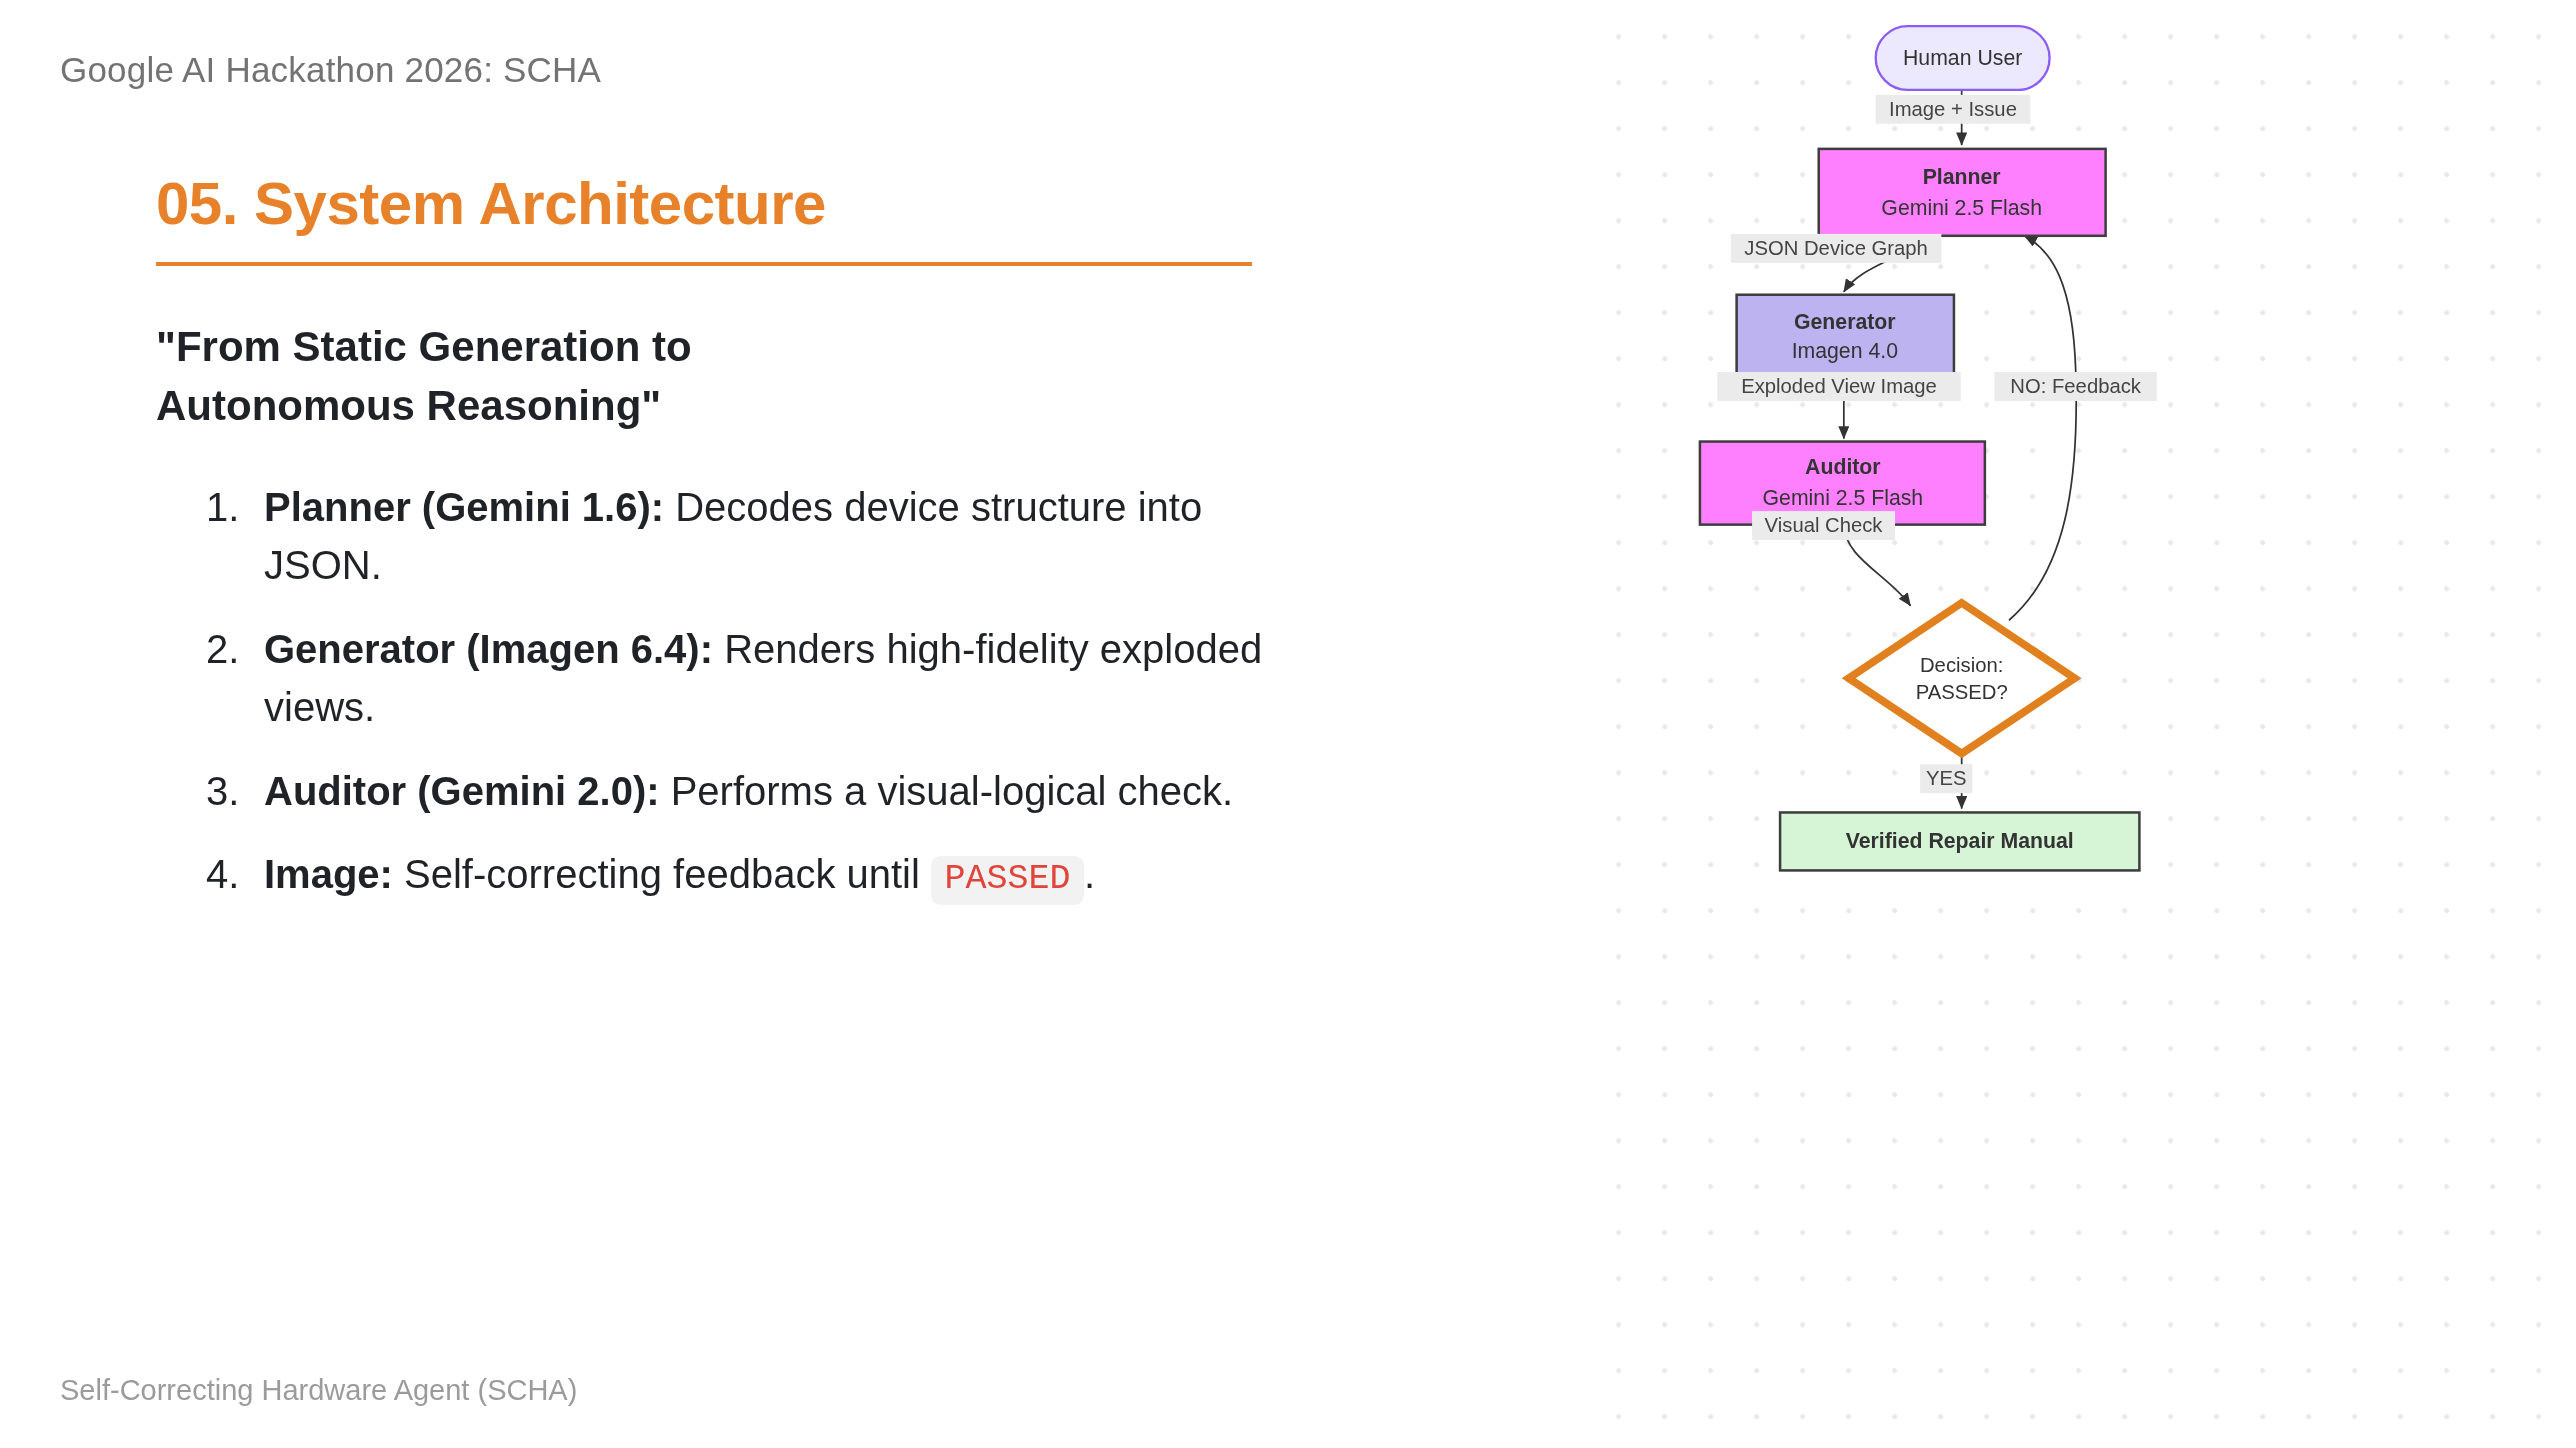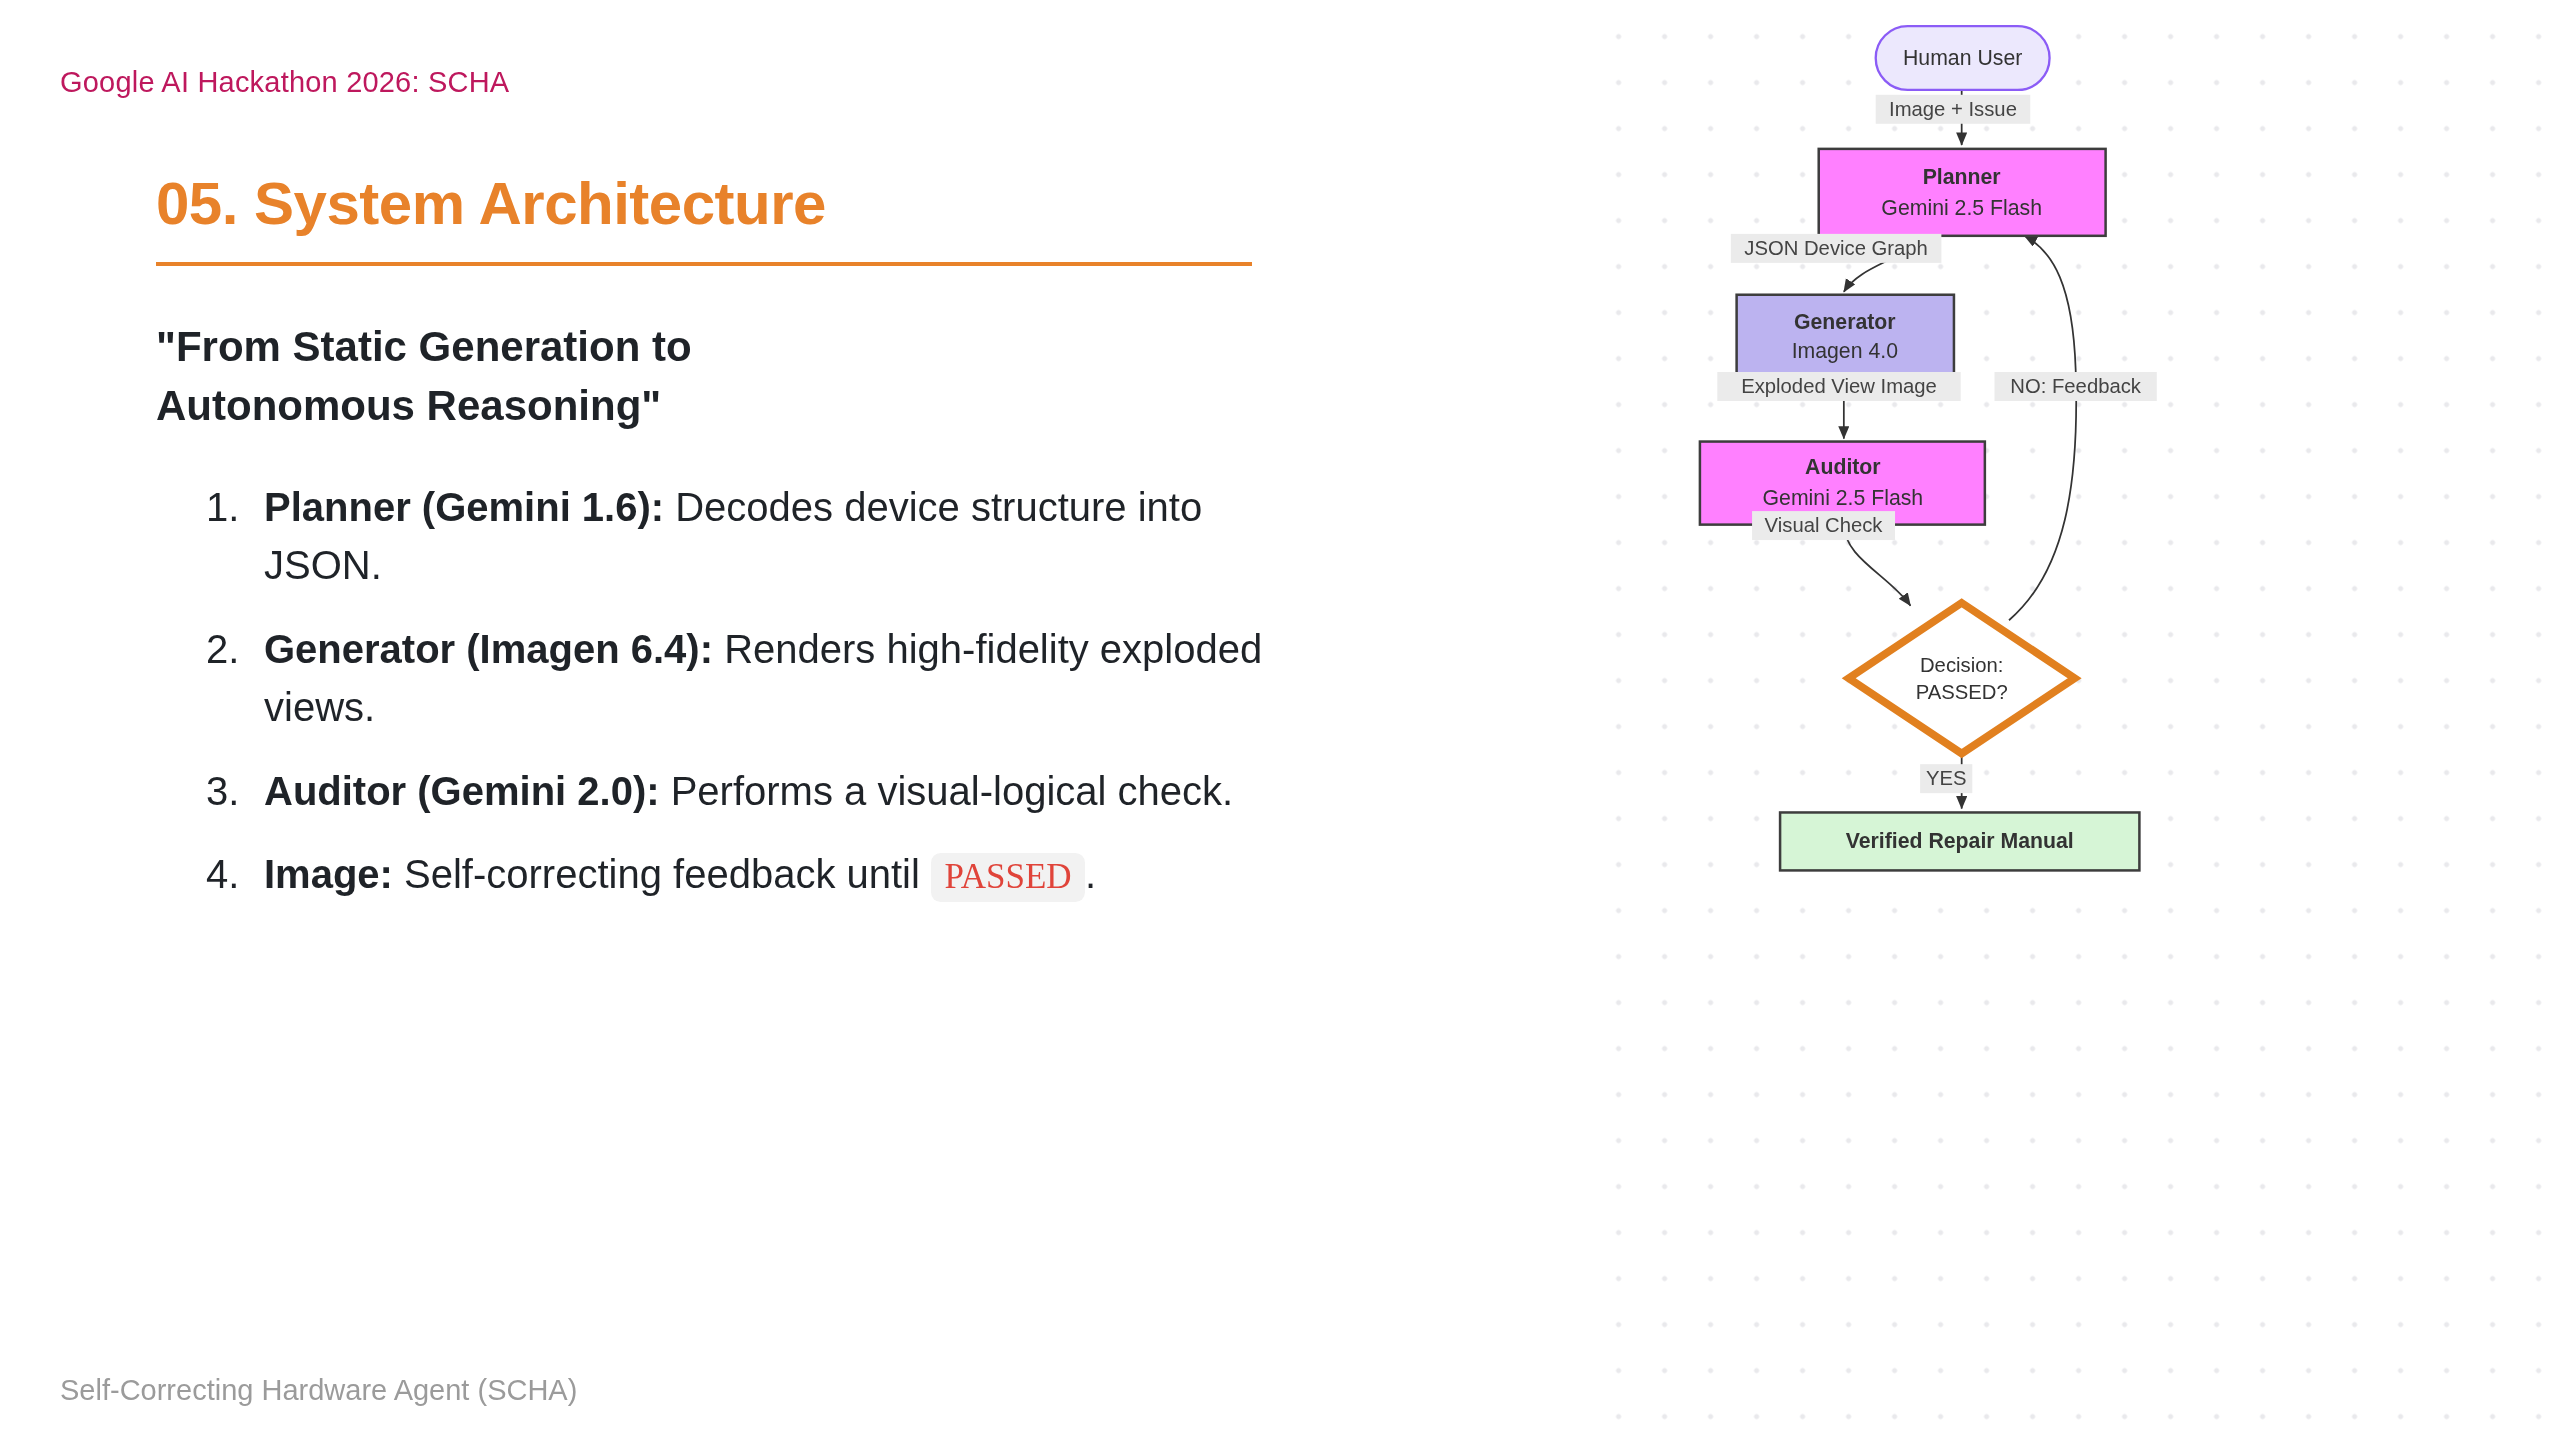--- a/index.html
+++ b/index.html
@@ -17,25 +17,24 @@
     width: 2576px;
     height: 1449px;
     background: #ffffff;
   }
 
   
   .kicker {
     position: absolute;
     left: 60px;
     top: 50px;
-    font-size: 29px;
-    color: #be185d;
+    font-size: 35px;
+    color: #737373;
     letter-spacing: 0.2px;
     white-space: nowrap;
-    margin-top: 16px;
   }
 
   
   .left-col {
     position: absolute;
     left: 156px;
     top: 172px;
     width: 1256px;
   }
 
@@ -91,21 +90,21 @@
   }
 
   .steps b { font-weight: bold; }
 
   .code-badge {
     display: inline-block;
     background: #f2f2f2;
     color: #e0443a;
     border-radius: 9.7px;
     padding: 2.9px 13.5px 4.8px 13.5px;
-    font-family: Liberation Serif, serif;
+    font-family: Liberation Mono, monospace;
     font-size: 35px;
     line-height: 1.18;
     vertical-align: baseline;
   }
 
   
   .footer-left {
     position: absolute;
     left: 60px;
     bottom: 42px;

